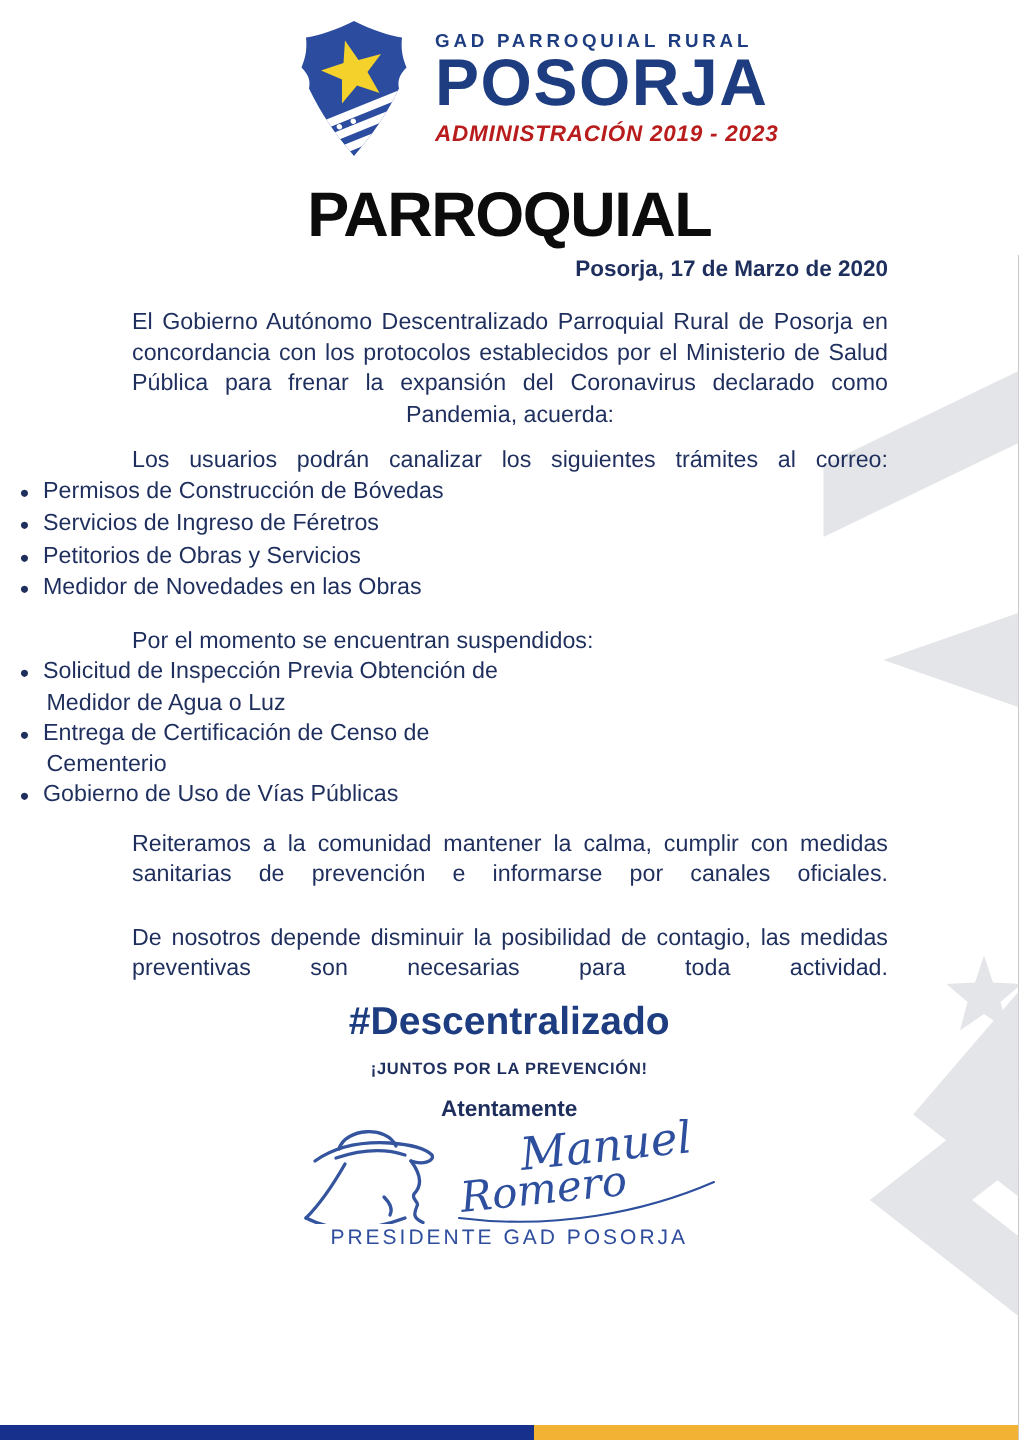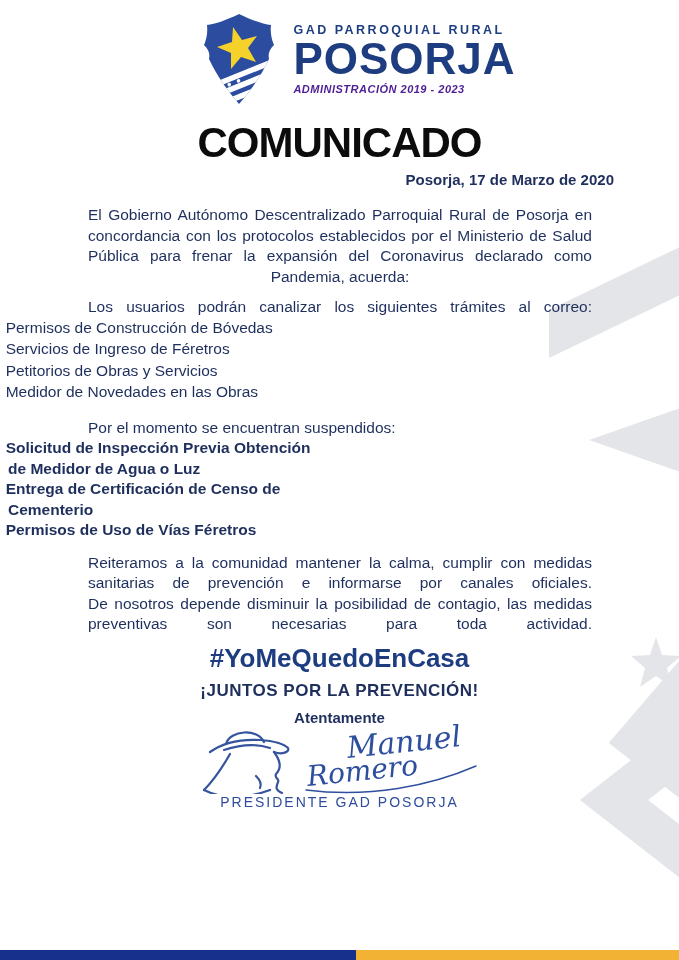--- a/index.html
+++ b/index.html
@@ -15,45 +15,45 @@
     box-sizing:border-box;
     padding-top:10px;
   }
   
   .watermark{position:absolute;top:100px;right:-140px;width:420px;height:900px;pointer-events:none;}
   
   .logo-row{display:flex;justify-content:center;align-items:center;gap:14px;height:98px;position:relative;z-index:2;padding-left:36px;}
   .logo-text{display:flex;flex-direction:column;align-items:flex-start;}
   .org-line{font-size:12.5px;font-weight:bold;letter-spacing:2.5px;color:#1e3d80;}
   .org-name{font-size:44px;font-weight:bold;letter-spacing:1px;color:#1e3d80;line-height:1.02;}
-  .admin-line{font-size:11px;font-weight:bold;font-style:italic;letter-spacing:.5px;color:#4c1d95;margin-top:2px;}
+  .admin-line{font-size:15px;font-weight:bold;font-style:italic;letter-spacing:.5px;color:#b91c1c;margin-top:2px;}
   
   .title{margin-top:12px;text-align:center;font-size:42px;line-height:46px;font-weight:bold;letter-spacing:-1px;color:#0c0c0c;z-index:2;}
-  .date-line{margin:4px 65px 0 88px;text-align:right;font-size:15px;font-weight:600;line-height:19px;z-index:2;}
+  .date-line{margin:4px 87px 0 88px;text-align:right;font-size:15px;font-weight:600;line-height:19px;z-index:2;}
   
   .para{margin:0 87px 0 88px;font-size:15.5px;line-height:20.5px;text-align:justify;z-index:2;}
   .last-center{text-align-last:center;}
   .last-justify{text-align-last:justify;}
   .para.intro{margin-top:16px;}
   .para.suspension{margin-top:12px;font-weight:bold;}
   .para.email-intro{margin-top:10px;}
   .email-line{margin-top:0;text-align:center;font-size:19px;line-height:24px;font-weight:bold;z-index:2;}
   ul.blist{list-style:none;margin:0;padding:0;z-index:2;}
-  ul.blist li{padding-left:8px;text-indent:-18px;font-size:15.5px;}
+  ul.blist li{padding-left:18px;text-indent:-18px;font-size:15.5px;margin-left:13px;}
   ul.blist li::before{content:"\25CF";font-size:11px;margin-right:9px;color:#1f2f5d;}
   .list1{margin-top:12px;margin-left:205px;}
   .list1 li{line-height:20.5px;}
-  .list2{margin-top:8px;margin-left:228px;width:332px;font-weight:bold;}
+  .list2{margin-top:8px;margin-left:228px;width:332px;}
   .list2 li{line-height:20px;}
   .sus-heading{margin:14px 0 0 88px;font-size:15.5px;line-height:20px;font-weight:normal;z-index:2;}
   .para.calma{margin-top:12px;}
-  .para.contagio{margin-top:0;}
+  .para.contagio{margin-top:22px;}
   
   .hashtag{margin-top:8px;text-align:center;font-size:26px;line-height:30px;font-weight:bold;color:#1e3d80;z-index:2;}
-  .slogan{margin-top:8px;text-align:center;font-size:17px;line-height:20px;font-weight:bold;letter-spacing:.5px;color:#1f2f5d;z-index:2;}
+  .slogan{margin-top:8px;text-align:center;font-size:11px;line-height:20px;font-weight:bold;letter-spacing:.5px;color:#1f2f5d;z-index:2;}
   .closing{margin-top:10px;text-align:center;font-size:15px;line-height:13px;font-weight:bold;z-index:2;}
   .department{margin-top:1px;text-align:center;font-size:12px;line-height:14px;font-weight:bold;z-index:2;}
   .sig-wrap{margin-top:0;display:flex;justify-content:center;z-index:2;}
   .presidente{text-align:center;font-size:14px;line-height:16px;letter-spacing:2px;color:#2e4d9d;z-index:2;}
   .bottom-bar{position:absolute;left:0;bottom:0;width:100%;height:10px;display:flex;z-index:3;}
   .bar-navy{width:52.5%;background:#16308c;}
   .bar-gold{flex:1;background:#f2b233;}
 </style>
 </head>
 <body>
@@ -92,45 +92,45 @@
       </g>
       <polygon points="34,15 43,28 58,24 49,36 57,50 42,45 32,57 32,41 18,35 33,30" fill="#f4d22b"></polygon>
     </svg>
     <div class="logo-text">
       <span class="org-line">GAD PARROQUIAL RURAL</span>
       <span class="org-name">POSORJA</span>
       <span class="admin-line">ADMINISTRACIÓN 2019 - 2023</span>
     </div>
   </div>
 
-  <div class="title">COMUNICADO</div>
+  <div class="title">PARROQUIAL</div>
   <div class="date-line">Posorja, 17 de Marzo de 2020</div>
 
   <p class="para intro last-center">El Gobierno Autónomo Descentralizado Parroquial Rural de Posorja en concordancia con los protocolos establecidos por el Ministerio de Salud Pública para frenar la expansión del Coronavirus declarado como Pandemia, acuerda:</p>
   <p class="para email-intro last-justify">Los usuarios podrán canalizar los siguientes trámites al correo:</p>
 
   <ul class="blist list1">
     <li>Permisos de Construcción de Bóvedas</li>
     <li>Servicios de Ingreso de Féretros</li>
     <li>Petitorios de Obras y Servicios</li>
     <li>Medidor de Novedades en las Obras</li>
   </ul>
 
   <div class="sus-heading">Por el momento se encuentran suspendidos:</div>
 
   <ul class="blist list2">
     <li>Solicitud de Inspección Previa Obtención de Medidor de Agua o Luz</li>
     <li>Entrega de Certificación de Censo de Cementerio</li>
-    <li>Permisos de Uso de Vías Féretros</li>
+    <li>Gobierno de Uso de Vías Públicas</li>
   </ul>
 
   <p class="para calma last-justify">Reiteramos a la comunidad mantener la calma, cumplir con medidas sanitarias de prevención e informarse por canales oficiales.</p>
   <p class="para contagio last-justify">De nosotros depende disminuir la posibilidad de contagio, las medidas preventivas son necesarias para toda actividad.</p>
 
-  <div class="hashtag">#YoMeQuedoEnCasa</div>
+  <div class="hashtag">#Descentralizado</div>
   <div class="slogan">¡JUNTOS POR LA PREVENCIÓN!</div>
   <div class="closing">Atentamente</div>
 
   <div class="sig-wrap">
     <svg width="300" height="70" viewBox="0 0 300 70" aria-hidden="true">
       <g fill="none" stroke="#35549e" stroke-width="2.2" stroke-linecap="round">
         <path d="M36 20 C40 6 68 4 74 18"></path>
         <path d="M20 28 C34 18 52 15 70 16 C84 17 94 20 98 24 C100 28 92 31 84 28"></path>
         <path d="M34 26 C52 20 68 20 80 24"></path>
         <path d="M84 28 C90 36 92 44 86 50 C84 54 90 55 88 58 C86 63 85 66 92 69"></path>

